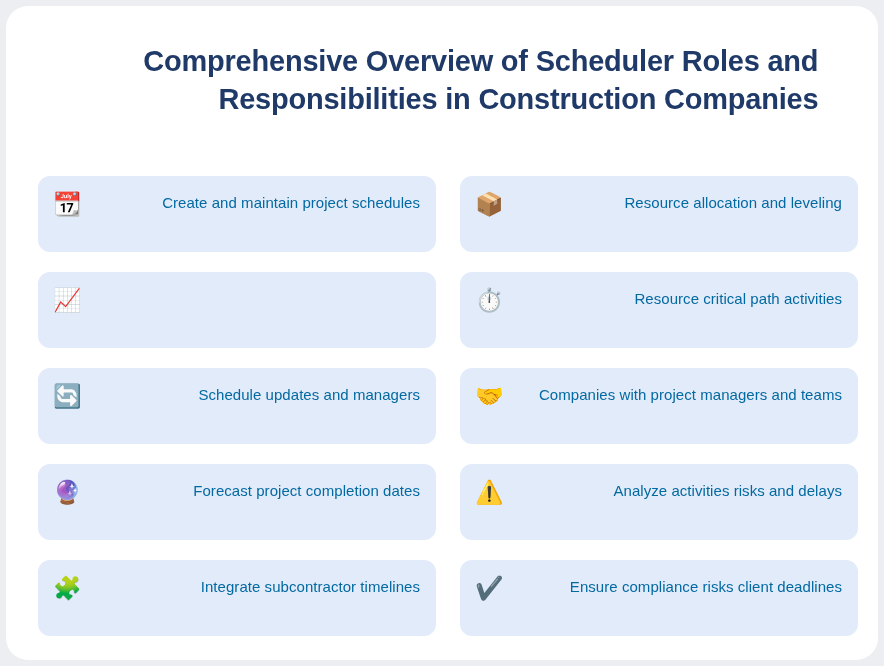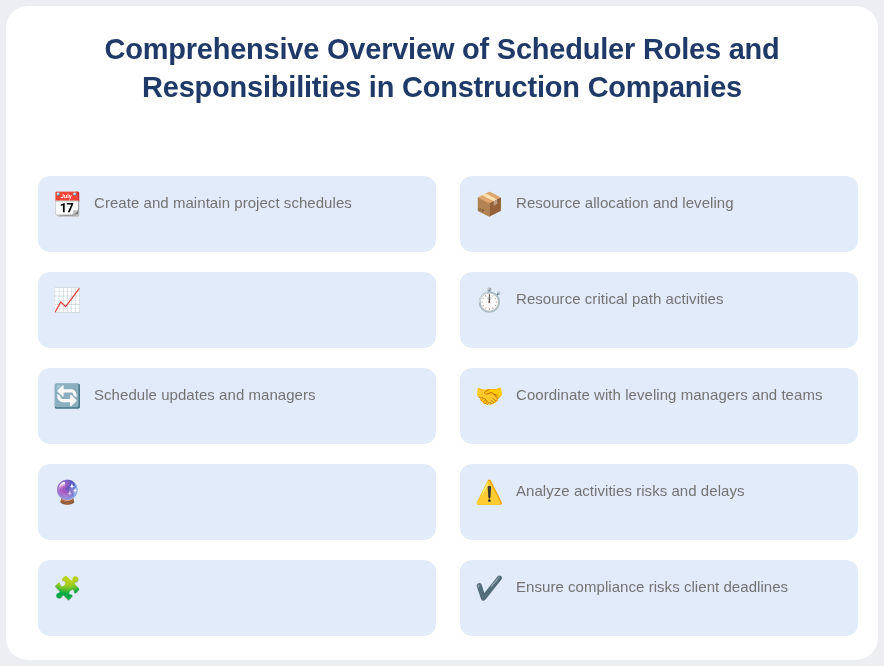--- a/index.html
+++ b/index.html
@@ -22,23 +22,23 @@
     top: 6px;
     width: 872px;
     height: 654px;
     background: #ffffff;
     border-radius: 22px;
   }
 
   .title-block {
     position: absolute;
     left: 46px;
-    top: 24px;
+    top: 36px;
     width: 780px;
-    text-align: center;
+    text-align: right;
   }
 
   .deck-title {
     font-family: "Liberation Sans Narrow", "Liberation Sans", "DejaVu Sans", sans-serif;
     font-size: 30px;
     line-height: 38px;
     font-weight: 700;
     letter-spacing: -0.2px;
     color: #1f3a68;
     font-stretch: condensed;
@@ -78,23 +78,24 @@
     font-size: 23px;
     line-height: 1;
     margin-top: 1px;
     user-select: none;
   }
 
   .item-label {
     flex: 1 1 auto;
     font-size: 15px;
     line-height: 21px;
-    color: #737373;
+    color: #0369a1;
     padding-top: 3px;
     letter-spacing: 0.05px;
+    text-align: right;
   }
 </style>
 </head>
 <body>
 
 <div class="page-canvas">
 
   <div class="title-block">
     <h1 class="deck-title">Comprehensive Overview of Scheduler Roles and Responsibilities in Construction Companies</h1>
   </div>
@@ -115,31 +116,33 @@
       <div class="item-card">
         <span class="item-icon">⏱️</span>
         <span class="item-label">Resource critical path activities</span>
       </div>
       <div class="item-card">
         <span class="item-icon">🔄</span>
         <span class="item-label">Schedule updates and managers</span>
       </div>
       <div class="item-card">
         <span class="item-icon">🤝</span>
-        <span class="item-label">Coordinate with leveling managers and teams</span>
+        <span class="item-label">Companies with project managers and teams</span>
       </div>
       <div class="item-card">
         <span class="item-icon">🔮</span>
+        <span class="item-label">Forecast project completion dates</span>
       </div>
       <div class="item-card">
         <span class="item-icon">⚠️</span>
         <span class="item-label">Analyze activities risks and delays</span>
       </div>
       <div class="item-card">
         <span class="item-icon">🧩</span>
+        <span class="item-label">Integrate subcontractor timelines</span>
       </div>
       <div class="item-card">
         <span class="item-icon">✔️</span>
         <span class="item-label">Ensure compliance risks client deadlines</span>
       </div>
     </div>
 
 </div>
 
 </body></html>

